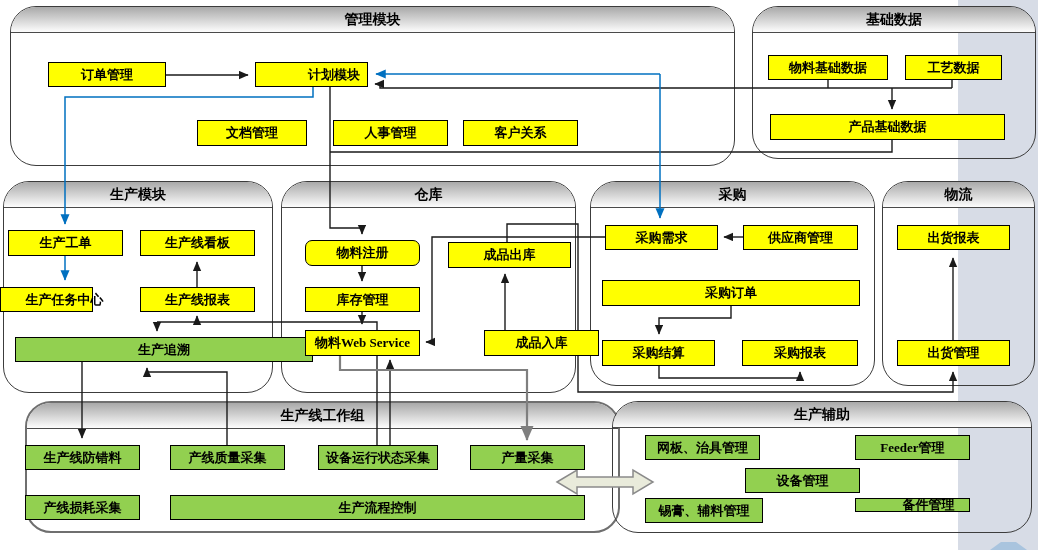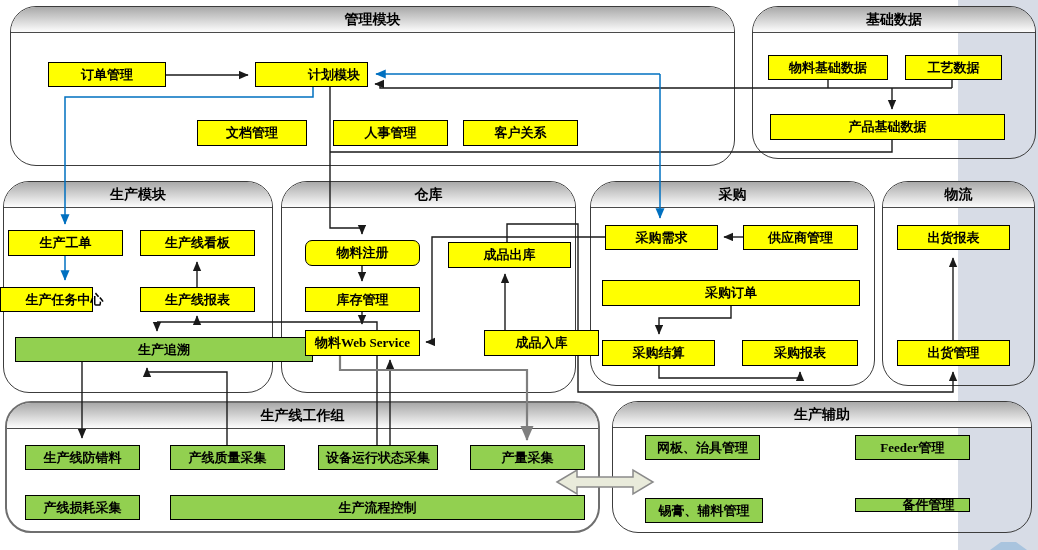--- a/index.html
+++ b/index.html
@@ -3,21 +3,21 @@
 <meta charset="utf-8">
 <style>
   html,body{margin:0;padding:0;background:#fff;}
   .canvas{position:relative;width:1038px;height:550px;background:#ffffff;overflow:hidden;
           font-family:"Liberation Serif","DejaVu Serif",serif;}
   .strip{position:absolute;top:0;right:0;width:80px;height:550px;background:#D7DCE6;}
   
   .g{position:absolute;border:1.4px solid #3c3c3c;border-radius:26px;overflow:hidden;box-sizing:border-box;}
   .g .hd{height:25px;background:linear-gradient(#a9a9a9,#fdfdfd);border-bottom:1.2px solid #4a4a4a;
          display:flex;align-items:center;justify-content:center;font-size:14px;font-weight:bold;color:#000;}
-  .g.thick{border:2.2px solid #6f6f6f;}
+  .g.thick{border:2.2px solid #6f6f6f;margin-left:20px;}
   
   .n{position:absolute;box-sizing:border-box;display:flex;align-items:center;justify-content:center;
      font-size:13px;font-weight:bold;color:#000;border:1.4px solid #000;text-align:center;line-height:1.05;
      white-space:nowrap;}
   .y{background:#FFFF00;}
   .gr{background:#92D050;border-width:1.2px;}
   svg.wires{position:absolute;left:0;top:0;width:1038px;height:550px;pointer-events:none;}
 </style>
 </head>
 <body>
@@ -135,16 +135,17 @@
 
   <div class="n gr" style="left:25px;top:445px;width:115px;height:25px;">生产线防错料</div>
   <div class="n gr" style="left:170px;top:445px;width:115px;height:25px;">产线质量采集</div>
   <div class="n gr" style="left:318px;top:445px;width:120px;height:25px;">设备运行状态采集</div>
   <div class="n gr" style="left:470px;top:445px;width:115px;height:25px;">产量采集</div>
   <div class="n gr" style="left:25px;top:495px;width:115px;height:25px;">产线损耗采集</div>
   <div class="n gr" style="left:170px;top:495px;width:415px;height:25px;">生产流程控制</div>
 
   <div class="n gr" style="left:645px;top:435px;width:115px;height:25px;text-align:center;">网板、治具管理</div>
   <div class="n gr" style="left:855px;top:435px;width:115px;height:25px;">Feeder管理</div>
+  <div class="n gr" style="left:745px;top:468px;width:115px;height:25px;">设备管理</div>
   <div class="n gr" style="left:645px;top:498px;width:118px;height:25px;text-align:right;">锡膏、辅料管理</div>
   <div class="n gr" style="left:855px;top:498px;width:115px;height:14px;padding-left:32px;">备件管理</div>
 
 </div>
 
 </body></html>

